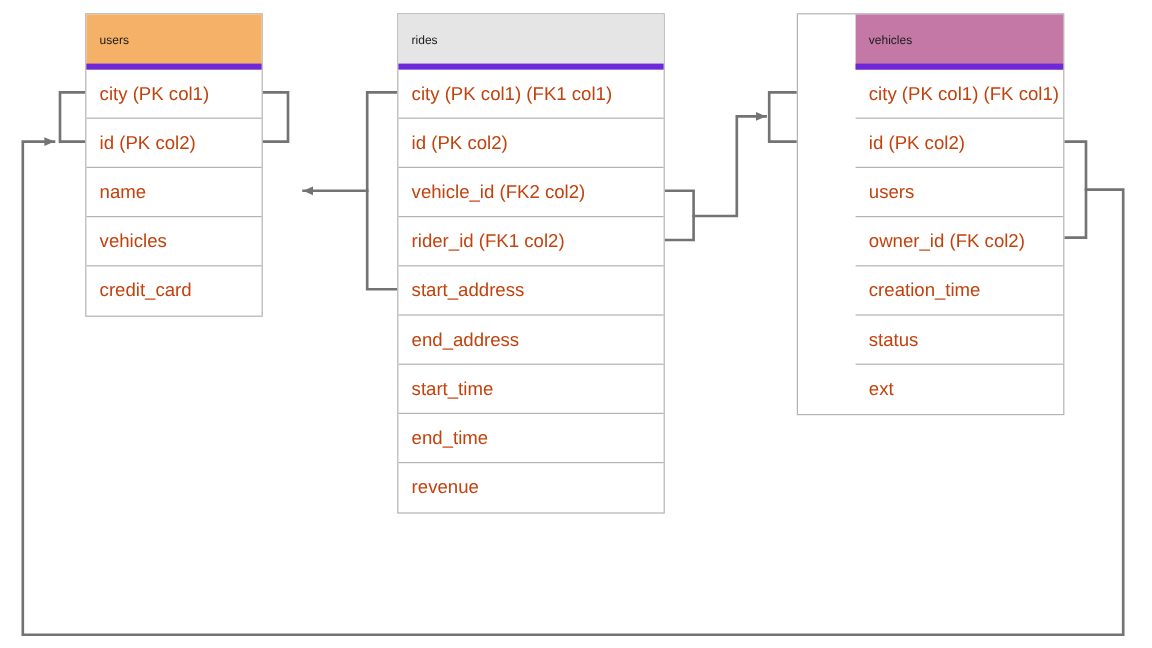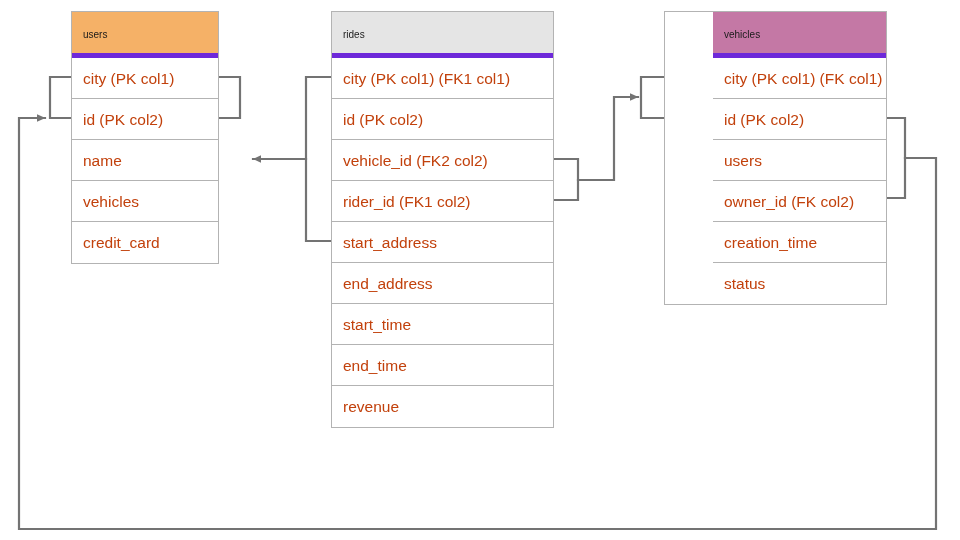--- a/index.html
+++ b/index.html
@@ -120,15 +120,16 @@
   </div>
 
   <div class="table" style="left:664px; top:11px; width:223px;padding-left:48px;">
     <div class="table-header" style="background:#c478a5;">vehicles</div>
     <div class="field-row">city (PK col1) (FK col1)</div>
     <div class="field-row">id (PK col2)</div>
     <div class="field-row">users</div>
     <div class="field-row">owner_id (FK col2)</div>
     <div class="field-row">creation_time</div>
     <div class="field-row">status</div>
+    <div class="field-row">ext</div>
   </div>
 
 </div>
 
 </body></html>

